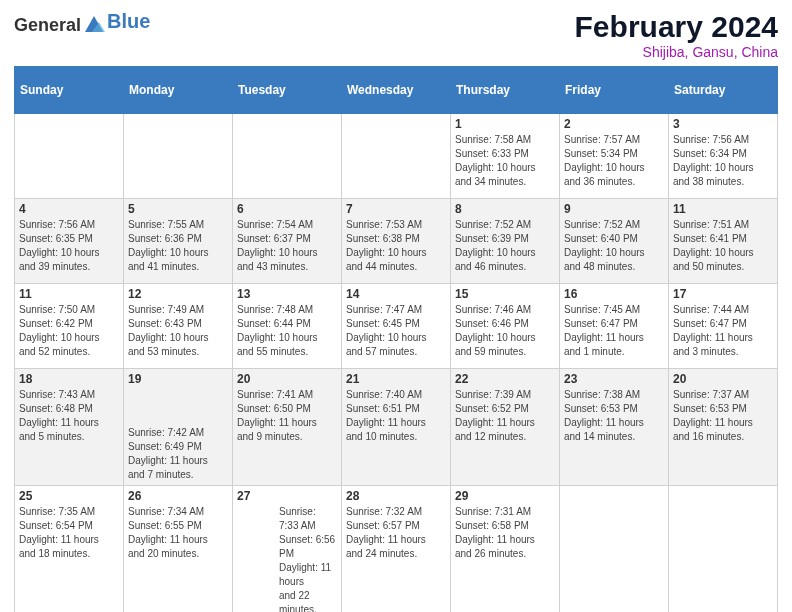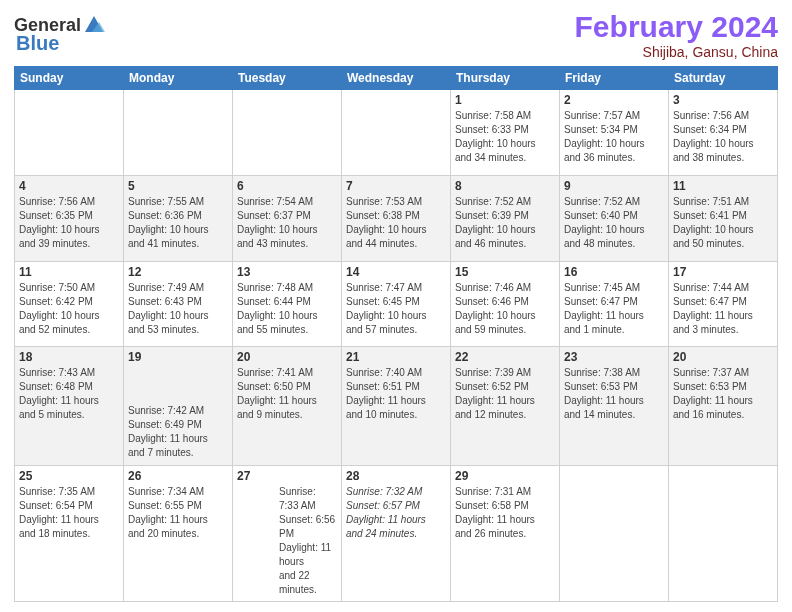--- a/index.html
+++ b/index.html
@@ -42,39 +42,39 @@
       width: 22px;
       height: 22px;
       margin-left: 2px;
     }
     .title-block {
       text-align: right;
     }
     .title-month {
       font-size: 30px;
       font-weight: bold;
-      color: #8b5cf6;
+      color: #0f172a;
     }
     .title-location {
       font-size: 14px;
-      color: #7f1d1d;
+      color: #a21caf;
     }
     .calendar {
       flex: 1;
       border: 1px solid #ccc;
       border-collapse: collapse;
       width: 100%;
       table-layout: fixed;
     }
     .calendar th {
       background-color: #3a7bbf;
       color: #fff;
       font-size: 12px;
       font-weight: bold;
-      padding: 4px 5px;
+      padding: 16px 5px;
       text-align: left;
       border: 1px solid #3a7bbf;
     }
     .calendar td {
       vertical-align: top;
       border: 1px solid #d0d0d0;
       padding: 3px 4px;
       font-size: 9.5px;
       color: #333;
       background: #fff;
@@ -98,21 +98,21 @@
     .empty-cell {
       background: #fff;
     }
   </style>
 </head>
 <body>
 
 <div class="page">
   <div class="header">
     <div class="logo">
-      <div style="display:flex;flex-direction:column;align-items:flex-end;">
+      <div style="display:flex;flex-direction:row;align-items:flex-end;">
         <div style="display:flex;align-items:center;">
           <span class="logo-text-general">General</span>
           <svg class="logo-icon" viewBox="0 0 22 22">
             <polygon points="2,18 11,2 20,18" fill="#3a7bbf"></polygon>
             <polygon points="9,18 16,8 22,18" fill="#5aaadc" opacity="0.7"></polygon>
           </svg>
         </div>
         <span class="logo-text-blue" style="margin-top:-4px;align-self:flex-start;margin-left:2px;">Blue</span>
       </div>
     </div>
@@ -332,21 +332,21 @@
           </td>
           <td>
             <span class="day-num">27</span>
             <div class="day-info" style="white-space: pre-line; margin-left: 42px;">Sunrise: 7:33 AM
 Sunset: 6:56 PM
 Daylight: 11 hours
 and 22 minutes.</div>
           </td>
           <td>
             <span class="day-num">28</span>
-            <div class="day-info" style="white-space: pre-line; font-style: italic;">Sunrise: 7:32 AM
+            <div class="day-info" style="white-space: pre-line;">Sunrise: 7:32 AM
 Sunset: 6:57 PM
 Daylight: 11 hours
 and 24 minutes.</div>
           </td>
           <td>
             <span class="day-num">29</span>
             <div class="day-info" style="white-space: pre-line;">Sunrise: 7:31 AM
 Sunset: 6:58 PM
 Daylight: 11 hours
 and 26 minutes.</div>

